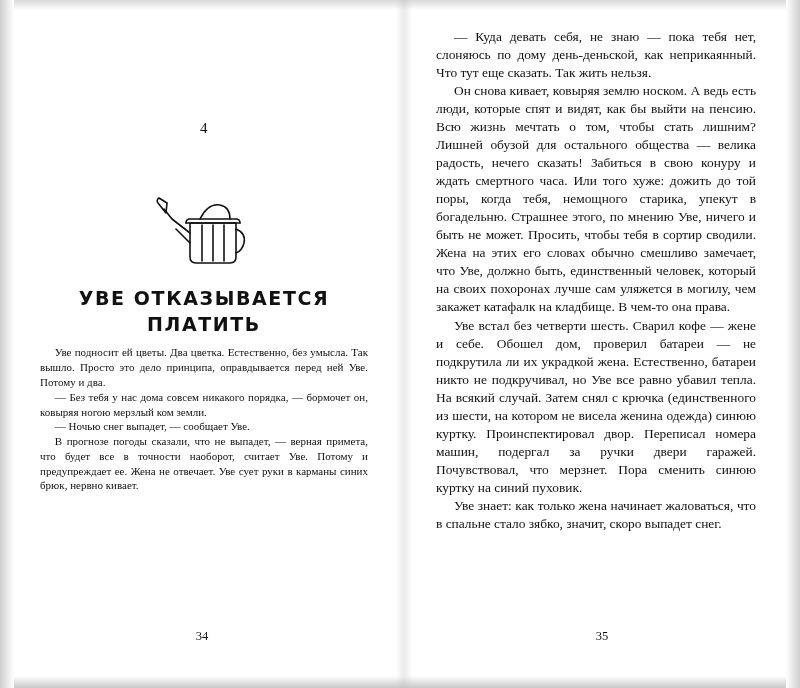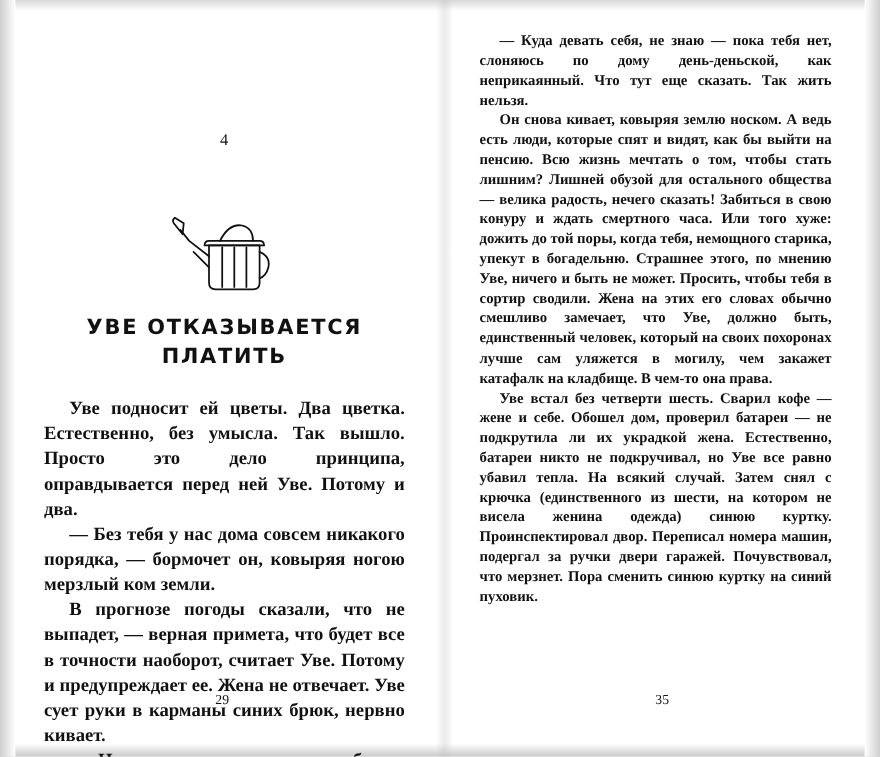--- a/index.html
+++ b/index.html
@@ -100,36 +100,35 @@
     line-height: 1.38;
     margin-top: 10px;
     margin-bottom: 0;
     text-transform: uppercase;
   }
   .chapter-title .line {
     display: block;
   }
 
   .body-text {
-    margin-top: 23px;
-    font-size: 17px;
+    margin-top: 8px;
+    font-size: 11px;
     line-height: 1.345;
     text-align: justify;
     text-justify: inter-word;
     hyphens: manual;
   }
   .page-right .body-text {
     margin-top: 0;
     font-size: 13.4px;
     line-height: 1.345;
   }
   .body-text p {
     margin: 0;
     text-indent: 1.35em;
-    font-weight: bold;
   }
 
   .folio {
     position: absolute;
     bottom: 44px;
     width: 100%;
     left: 0;
     text-align: center;
     font-size: 12.5px;
   }
@@ -175,31 +174,32 @@
       </svg>
     </div>
 
     <div class="chapter-title">
       <span class="line">УВЕ ОТКАЗЫВАЕТСЯ ПЛАТИТЬ</span>
     </div>
 
     <div class="body-text">
       <p>Уве подносит ей цветы. Два цветка. Естественно, без умысла. Так вышло. Просто это дело принципа, оправдывается перед ней Уве. Потому и два.</p>
       <p>— Без тебя у нас дома совсем никакого порядка, — бормочет он, ковыряя ногою мерзлый ком земли.</p>
+      <p>— Ночью снег выпадет, — сообщает Уве.</p>
       <p>В прогнозе погоды сказали, что не выпадет, — верная примета, что будет все в точности наоборот, считает Уве. Потому и предупреждает ее. Жена не отвечает. Уве сует руки в карманы синих брюк, нервно кивает.</p>
-      <p>— Ночью снег выпадет, — сообщает Уве.</p>
-    </div>
-
-    <div class="folio">29</div>
+    </div>
+
+    <div class="folio">34</div>
   </div>
 
   <div class="page page-right">
     <div class="body-text">
       <p>— Куда девать себя, не знаю — пока тебя нет, слоняюсь по дому день-деньской, как неприкаянный. Что тут еще сказать. Так жить нельзя.</p>
       <p>Он снова кивает, ковыряя землю носком. А ведь есть люди, которые спят и видят, как бы выйти на пенсию. Всю жизнь мечтать о том, чтобы стать лишним? Лишней обузой для остального общества — велика радость, нечего сказать! Забиться в свою конуру и ждать смертного часа. Или того хуже: дожить до той поры, когда тебя, немощного старика, упекут в богадельню. Страшнее этого, по мнению Уве, ничего и быть не может. Просить, чтобы тебя в сортир сводили. Жена на этих его словах обычно смешливо замечает, что Уве, должно быть, единственный человек, который на своих похоронах лучше сам уляжется в могилу, чем закажет катафалк на кладбище. В чем-то она права.</p>
       <p>Уве встал без четверти шесть. Сварил кофе — жене и себе. Обошел дом, проверил батареи — не подкрутила ли их украдкой жена. Естественно, батареи никто не подкручивал, но Уве все равно убавил тепла. На всякий случай. Затем снял с крючка (единственного из шести, на котором не висела женина одежда) синюю куртку. Проинспектировал двор. Переписал номера машин, подергал за ручки двери гаражей. Почувствовал, что мерзнет. Пора сменить синюю куртку на синий пуховик.</p>
+      <p>Уве знает: как только жена начинает жаловаться, что в спальне стало зябко, значит, скоро выпадет снег.</p>
     </div>
 
     <div class="folio">35</div>
   </div>
 
   <div class="gutter"></div>
 </div>
 
 </body></html>

